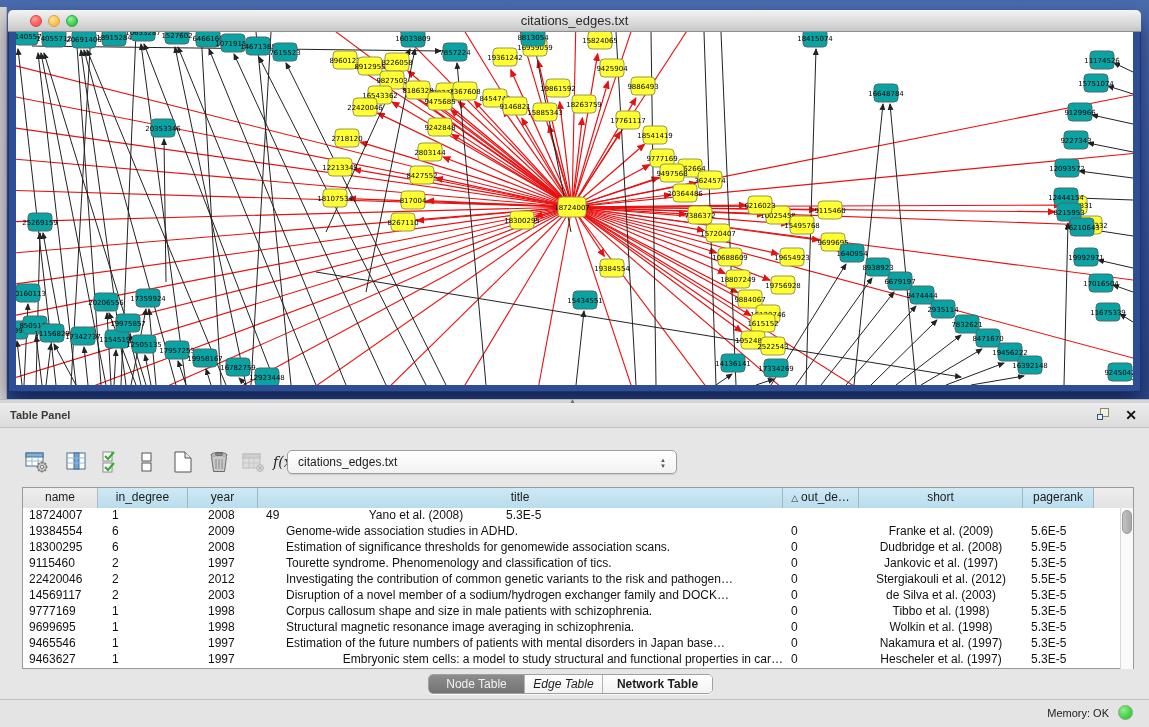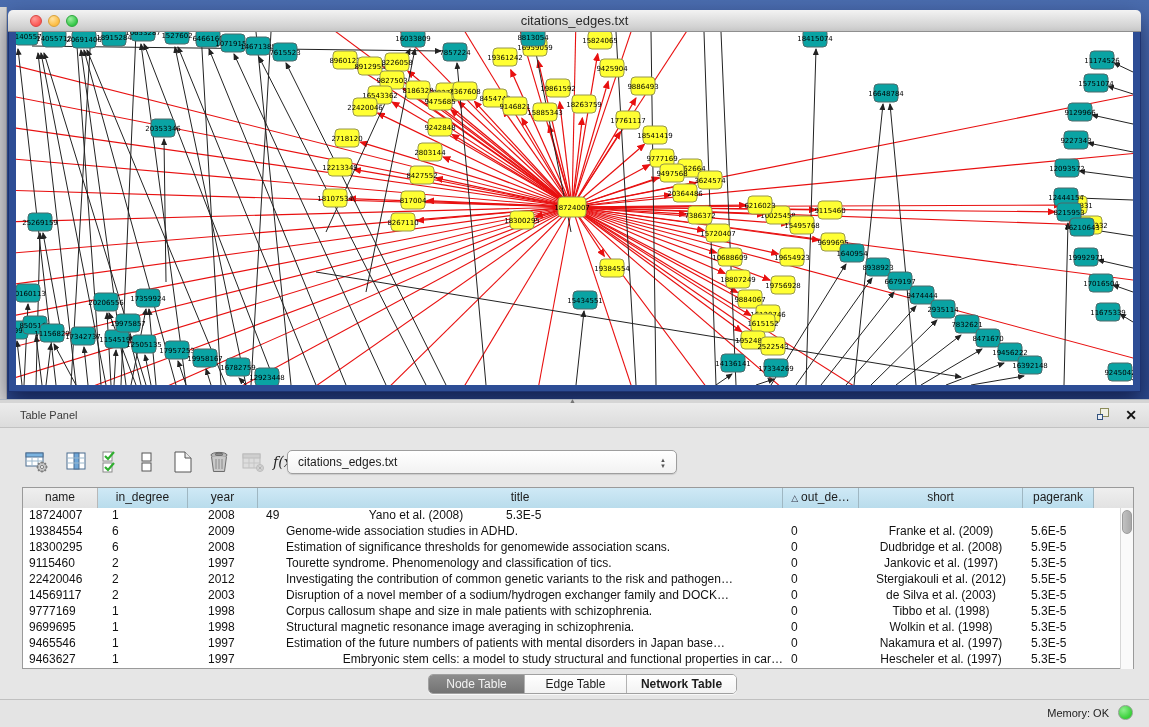--- a/index.html
+++ b/index.html
@@ -23,21 +23,21 @@
   #net-canvas{position:absolute;left:8px;top:22px;width:1117px;height:353px;background:#ffffff;overflow:hidden;}
   #net-canvas svg{display:block;}
 
   
   #splitter{position:absolute;left:0;top:399px;width:1149px;height:4px;background:#d5d5d5;border-top:1px solid #aeb6c0;}
   #splitter-arrow{position:absolute;left:569px;top:-3px;font-size:7px;color:#777;}
 
   
   #table-panel{position:absolute;left:0;top:403px;width:1149px;height:324px;background:#e6e6e6;}
   #panel-titlebar{position:absolute;left:0;top:0;width:100%;height:25px;background:linear-gradient(180deg,#ececec,#dcdcdc);border-bottom:1px solid #c2c2c2;}
-  #panel-title{position:absolute;left:20px;top:6px;font-size:11px;color:#3a3a3a;}
+  #panel-title{position:absolute;left:10px;top:6px;font-size:11px;color:#3a3a3a;font-weight:bold;}
   #float-btn{position:absolute;right:38px;top:5px;width:14px;height:14px;}
   #float-btn .sq1{position:absolute;left:3px;top:0;width:9px;height:9px;border:1px solid #8b8b5a;background:#f2f2e4;}
   #float-btn .sq2{position:absolute;left:0;top:6px;width:6px;height:6px;border:1px solid #33527e;background:#e9eef5;}
   #close-btn{position:absolute;right:12px;top:3px;font-size:14px;font-weight:bold;color:#111;line-height:18px;cursor:default;}
 
   #toolbar{position:absolute;left:0;top:38px;width:1149px;height:44px;}
   .tb-btn{position:absolute;top:6px;width:30px;height:30px;display:flex;align-items:center;justify-content:center;}
   #combo{position:absolute;left:287px;top:9px;width:390px;height:24px;background:linear-gradient(180deg,#ffffff,#f2f2f2);
     border:1px solid #9e9e9e;border-radius:5px;box-shadow:0 1px 1px rgba(0,0,0,.12);}
   #combo-text{position:absolute;left:10px;top:4px;font-size:12px;color:#1c1c1c;}
@@ -889,21 +889,21 @@
             <div class="td" style="width: 71px; padding-left: 8px;">5.3E-5</div>
           </div>
         </div>
       <div id="vscroll">
         <div id="vscroll-thumb"></div>
       </div>
     </div>
 
     <div id="tabs">
         <div class="tab active" style="width: 96px;">Node Table</div>
-        <div class="tab" style="width: 102px;">Edge Table</div>
+        <div class="tab" style="width: 78px; font-style: italic;">Edge Table</div>
         <div class="tab" style="width: 109px;">Network Table</div>
       </div>
 
     <div id="statusbar">
       <span id="memory-label">Memory: OK</span>
       <span id="memory-dot"></span>
     </div>
   </div>
 </div>
 

